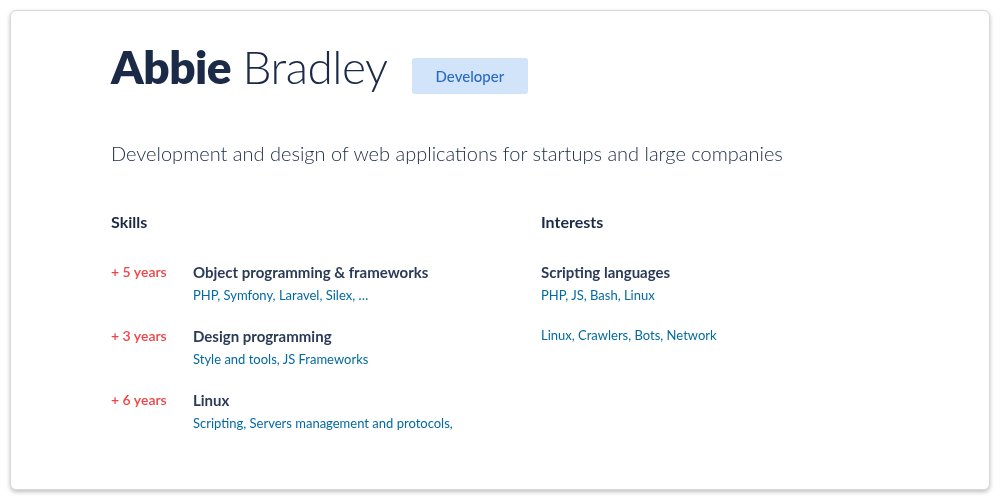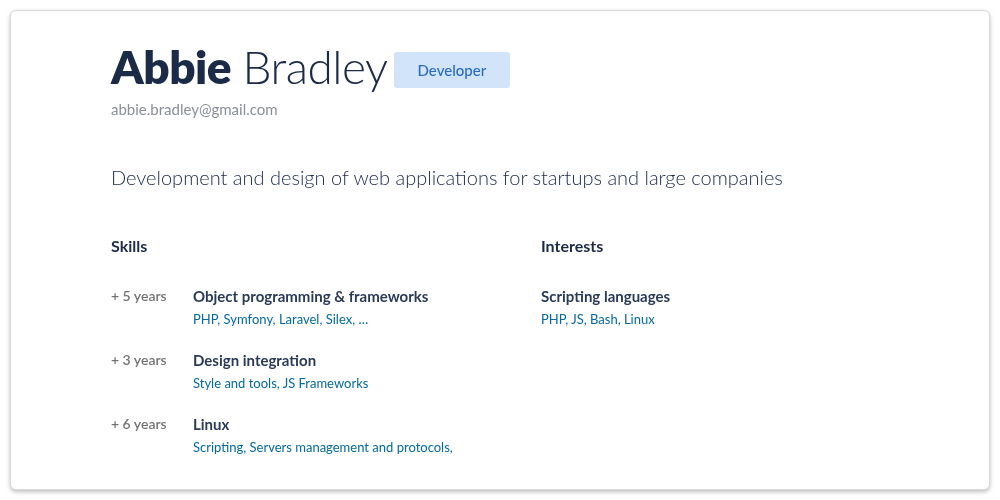--- a/index.html
+++ b/index.html
@@ -16,22 +16,22 @@
     height: 480px;
     border: 1px solid #d9d9d9;
     border-radius: 6px;
     box-shadow: 0 2px 4px rgba(0,0,0,0.25);
     padding: 28px 90px 0 100px;
     background: #fff;
     overflow: hidden;
   }
   .header-row {
     display: flex;
-    align-items: center;
-    gap: 6px;
+    align-items: flex-end;
+    gap: 24px;
   }
   .name {
     font-size: 46px;
     color: #1a2a47;
     letter-spacing: -0.5px;
   }
   .name .first { font-weight: 800; }
   .name .last  { font-weight: 300; }
   .badge {
     background: #d1e4fa;
@@ -68,21 +68,21 @@
     color: #1a2a47;
     margin-bottom: 32px;
   }
   .skill-row {
     display: flex;
     margin-bottom: 24px;
   }
   .exp {
     width: 82px;
     flex-shrink: 0;
-    color: #737373;
+    color: #ef4444;
     font-size: 14px;
     font-weight: 600;
   }
   .skill-title {
     font-size: 15px;
     font-weight: 700;
     color: #2b3b57;
   }
   .skill-desc {
     font-size: 13px;
@@ -97,41 +97,40 @@
 <div class="card">
 
   <div class="header-row">
     <div class="name">
       <span class="first">Abbie</span>
       <span class="last">Bradley</span>
     </div>
     <div class="badge">Developer</div>
   </div>
 
-  <div class="email">abbie.bradley@gmail.com</div>
 
   <div class="tagline">Development and design of web applications for startups and large companies</div>
 
   <div class="columns">
 
     <div class="col-skills">
       <div class="section-title">Skills</div>
 
       <div class="skill-row">
         <div class="exp">+ 5 years</div>
         <div>
           <div class="skill-title">Object programming &amp; frameworks</div>
           <div class="skill-desc">PHP, Symfony, Laravel, Silex, …</div>
         </div>
       </div>
 
       <div class="skill-row">
         <div class="exp">+ 3 years</div>
         <div>
-          <div class="skill-title">Design integration</div>
+          <div class="skill-title">Design programming</div>
           <div class="skill-desc">Style and tools, JS Frameworks</div>
         </div>
       </div>
 
       <div class="skill-row">
         <div class="exp">+ 6 years</div>
         <div>
           <div class="skill-title">Linux</div>
           <div class="skill-desc">Scripting, Servers management and protocols,</div>
         </div>
@@ -140,17 +139,18 @@
 
     <div class="col-interests">
       <div class="section-title">Interests</div>
 
       <div class="interest-row">
         <div class="skill-title">Scripting languages</div>
         <div class="skill-desc">PHP, JS, Bash, Linux</div>
       </div>
 
       <div class="interest-row">
+        <div class="skill-desc">Linux, Crawlers, Bots, Network</div>
       </div>
     </div>
 
   </div>
 </div>
 
 </body></html>

